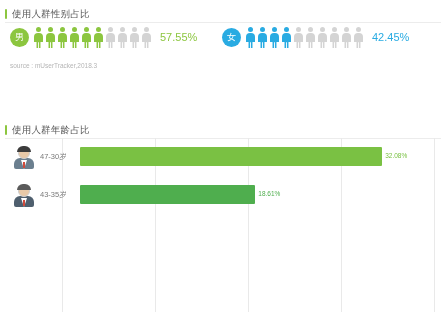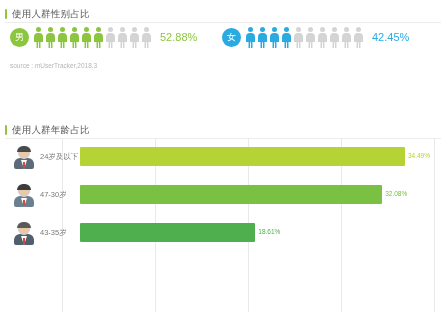--- a/index.html
+++ b/index.html
@@ -295,21 +295,21 @@
             </span>
           <span class="person" style="color:#d4d4d4">
               <i class="head"></i>
               <i class="body"></i>
             </span>
           <span class="person" style="color:#d4d4d4">
               <i class="head"></i>
               <i class="body"></i>
             </span>
         </div>
-        <span class="pct pct-male">52.88%</span>
+        <span class="pct pct-male">57.55%</span>
       </div>
 
       <div class="gender-group gender-female">
         <div class="gender-badge badge-female">女</div>
         <div class="person-icons">
           <span class="person" style="color:#29abe2">
               <i class="head"></i>
               <i class="body"></i>
             </span>
           <span class="person" style="color:#29abe2">
@@ -364,34 +364,20 @@
     </div>
     <div class="divider" style="top:22px;"></div>
 
     <div class="age-chart">
       <div class="grid-line" style="left:62px;"></div>
       <div class="grid-line" style="left:155px;"></div>
       <div class="grid-line" style="left:248px;"></div>
       <div class="grid-line" style="left:341px;"></div>
       <div class="grid-line" style="left:434px;"></div>
 
-      <div class="age-row">
-        <div class="avatar a1">
-          <i class="torso"></i>
-            <i class="collar"></i>
-            <i class="tie"></i>
-            <i class="face"></i>
-            <i class="hair"></i>
-        </div>
-        <div class="age-label">24岁及以下</div>
-        <div class="bar-zone">
-          <div class="bar" id="bar0" style="width: 324.932px; background: rgb(181, 211, 53);"></div>
-          <span class="bar-value" id="val0" style="left: 327.932px; color: rgb(181, 211, 53);">34.49%</span>
-        </div>
-      </div>
 
       <div class="age-row">
         <div class="avatar a2">
           <i class="torso"></i>
             <i class="collar"></i>
             <i class="tie"></i>
             <i class="face"></i>
             <i class="hair"></i>
         </div>
         <div class="age-label">47-30岁</div>

